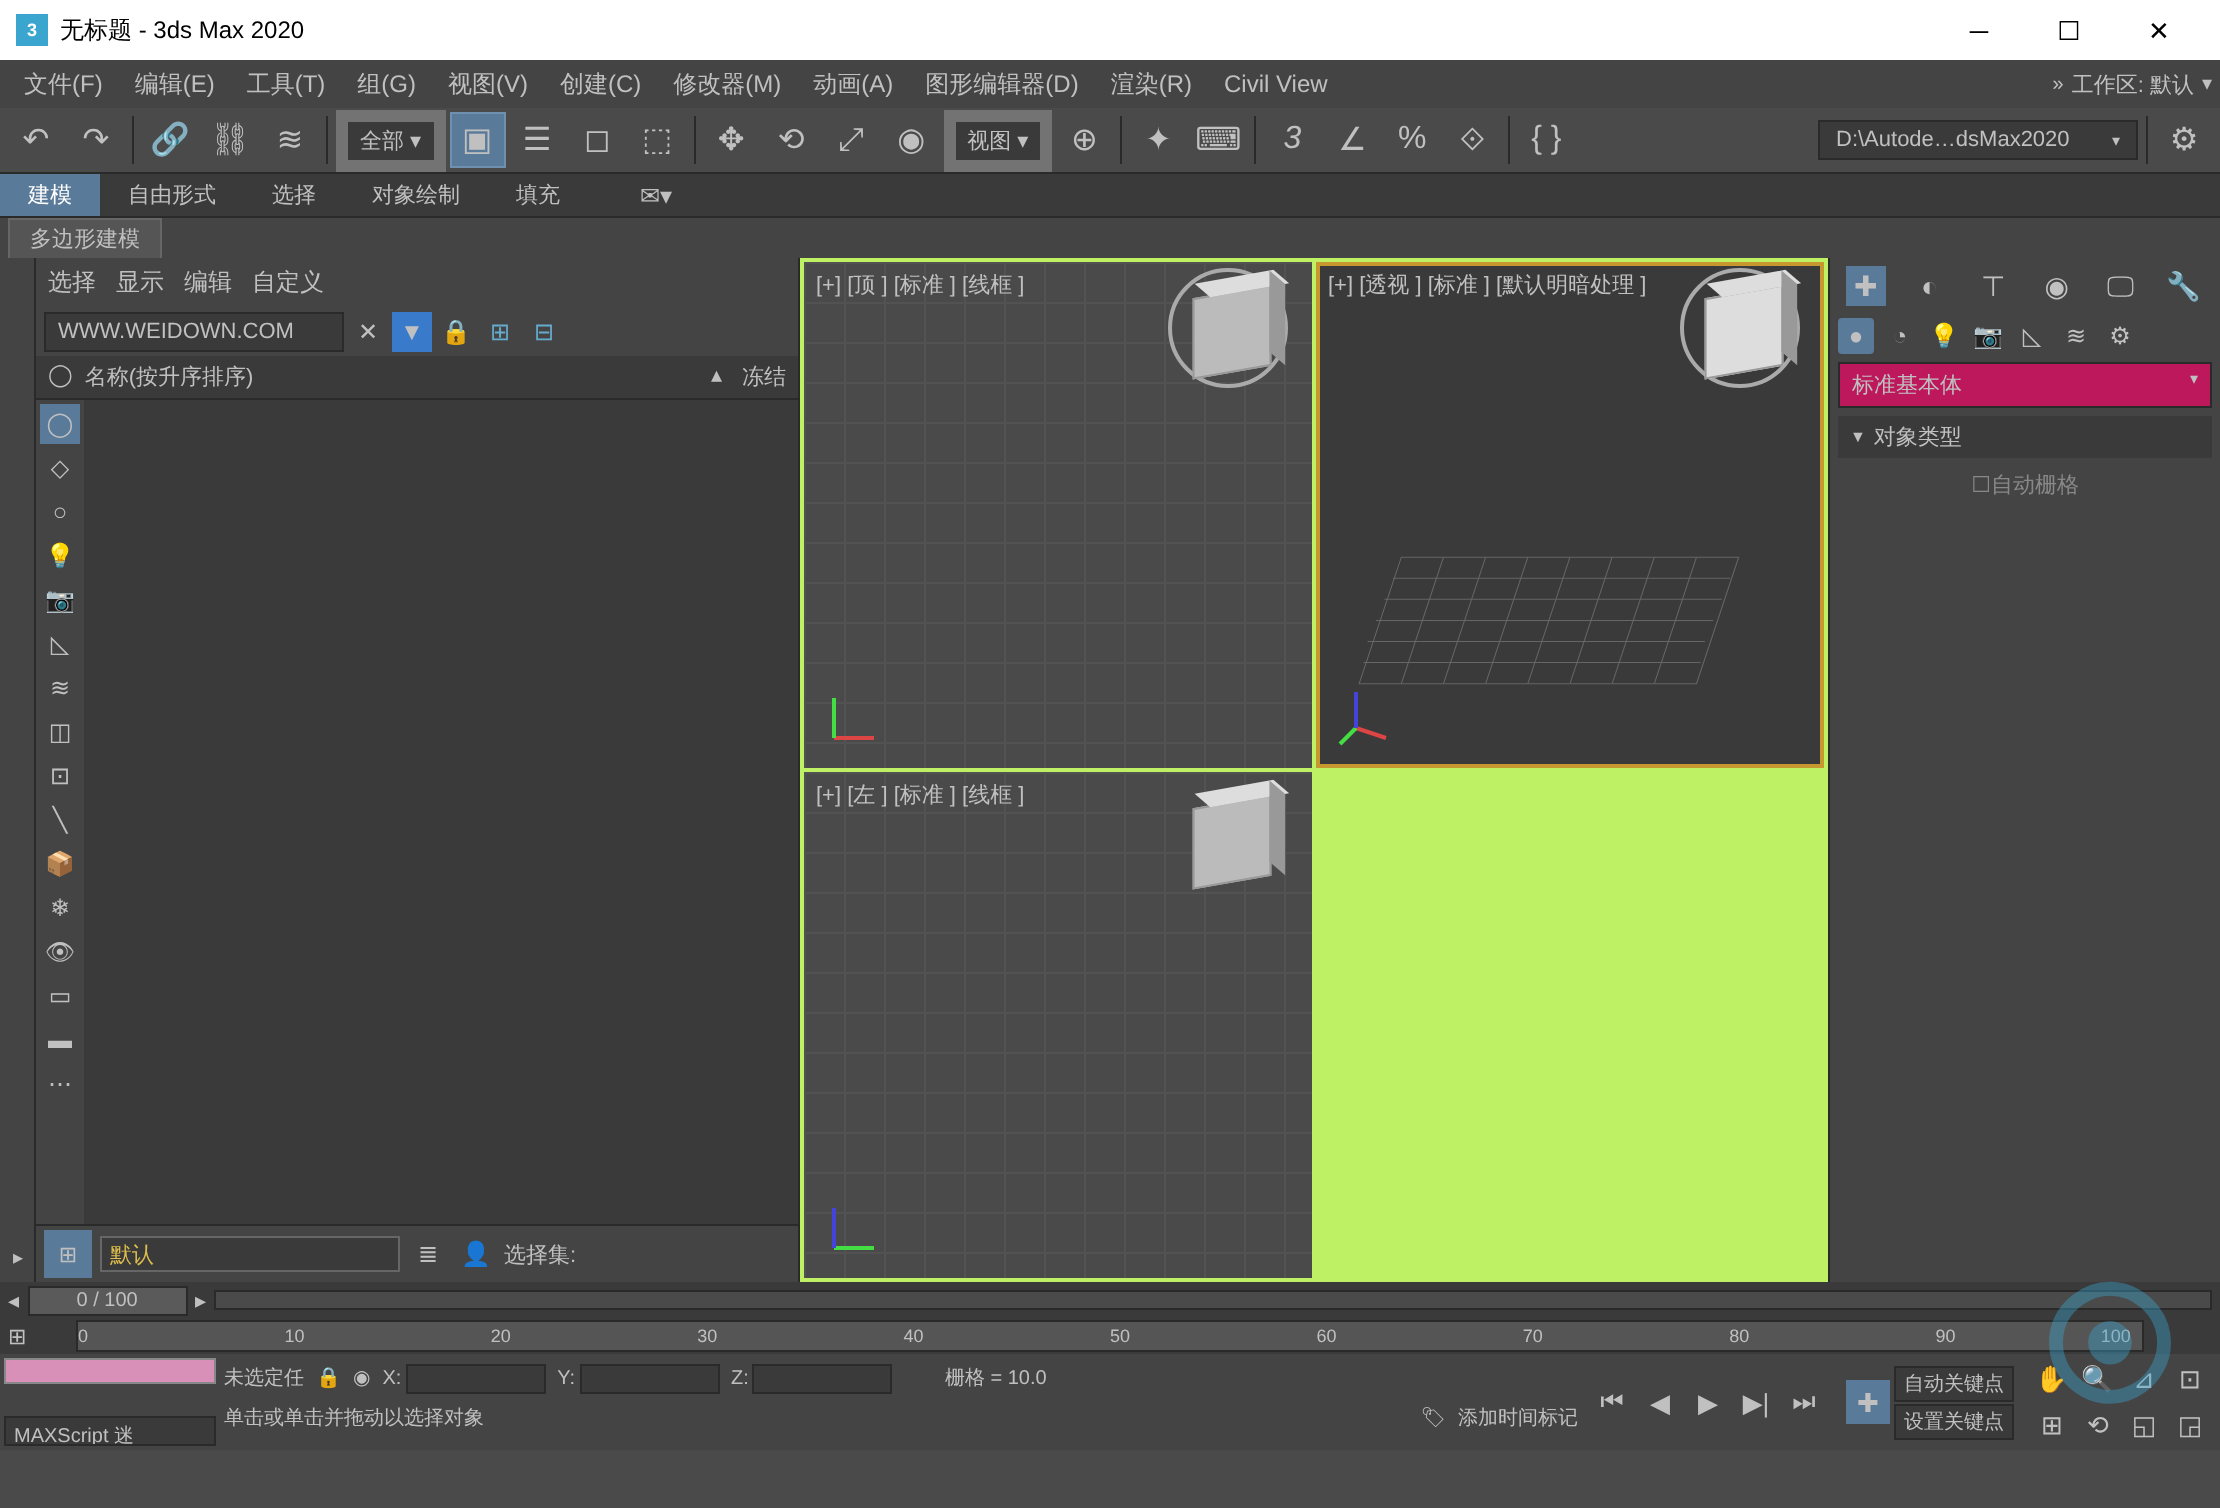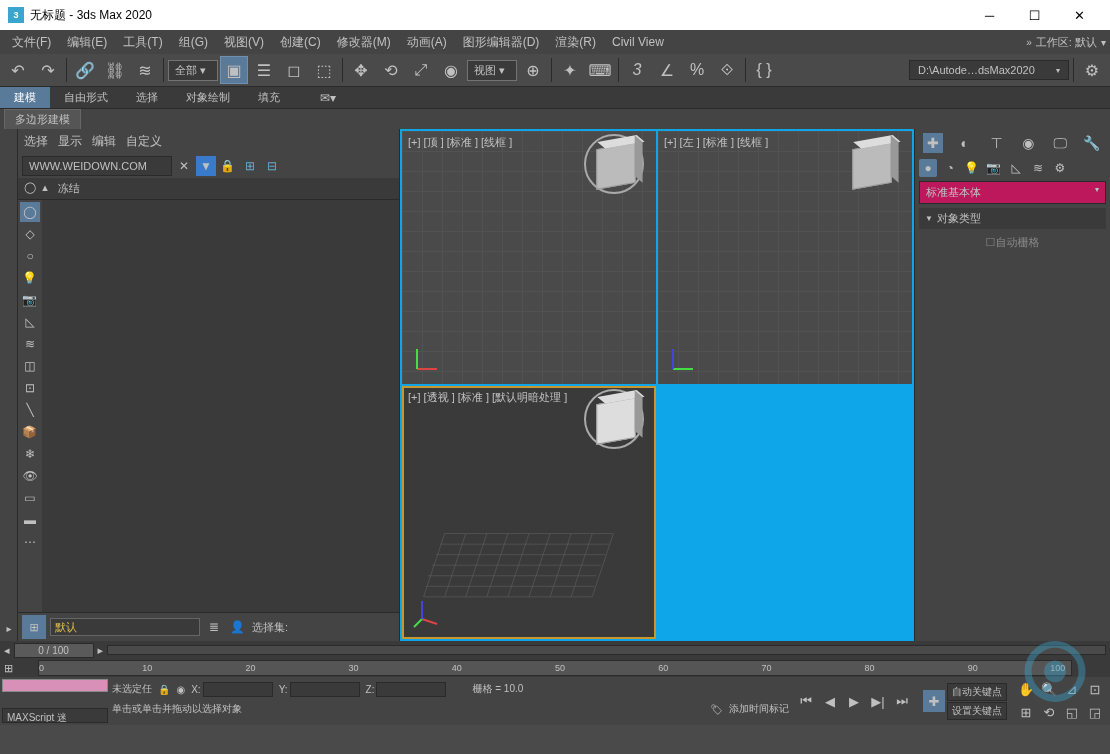--- a/index.html
+++ b/index.html
@@ -10,21 +10,21 @@
 .titlebar .winbtns { display: flex; }
 .titlebar .winbtn { width: 45px; height: 30px; display: flex; align-items: center; justify-content: center; font-size: 13px; cursor: pointer; }
 .menubar { height: 24px; background: #444; display: flex; align-items: center; padding: 0 4px; }
 .menubar .menuitem { padding: 0 8px; font-size: 12px; cursor: pointer; }
 .menubar .workspace { margin-left: auto; display: flex; align-items: center; gap: 4px; }
 .menubar .workspace .arrows { font-size: 10px; }
 .toolbar-main { height: 33px; background: #4a4a4a; border-bottom: 1px solid #2a2a2a; display: flex; align-items: center; padding: 0 4px; gap: 2px; }
 .tbtn { width: 28px; height: 28px; display: flex; align-items: center; justify-content: center; cursor: pointer; border: 1px solid transparent; font-size: 16px; }
 .tbtn.active { background: #5a7a9a; border-color: #7090b0; }
 .tsep { width: 1px; height: 24px; background: #2a2a2a; margin: 0 2px; }
-.tdropdown { background: #3a3a3a; border: 1px solid #737373; padding: 2px 6px; font-size: 11px; min-width: 50px; cursor: pointer; }
+.tdropdown { background: #3a3a3a; border: 6px solid #737373; padding: 2px 6px; font-size: 11px; min-width: 50px; cursor: pointer; text-align: right; }
 .path-box { margin-left: auto; background: #3a3a3a; border: 1px solid #2a2a2a; padding: 3px 8px; font-size: 11px; width: 160px; display: flex; align-items: center; }
 .path-box .dd { margin-left: auto; font-size: 8px; }
 .tab-row { height: 22px; background: #3a3a3a; display: flex; align-items: center; border-bottom: 1px solid #2a2a2a; }
 .tab { padding: 3px 14px; font-size: 11px; cursor: pointer; }
 .tab.active { background: #5a7a9a; color: #fff; }
 .subtab-row { height: 20px; background: #444; display: flex; align-items: center; }
 .subtab { padding: 2px 10px; font-size: 11px; background: #555; border: 1px solid #666; cursor: pointer; margin-left: 4px; }
 .main-area { display: flex; height: 512px; }
 .left-spine { width: 18px; background: #444; border-right: 1px solid #2a2a2a; display: flex; flex-direction: column; }
 .spine-btn { width: 16px; height: 16px; margin: 2px 1px; cursor: pointer; font-size: 10px; text-align: center; }
@@ -37,21 +37,21 @@
 .se-icon.hl { background: #3a7aca; }
 .se-cols { display: flex; background: #3a3a3a; padding: 3px 6px; font-size: 11px; border-bottom: 1px solid #2a2a2a; }
 .se-cols .col1 { flex: 1; }
 .se-body { flex: 1; display: flex; }
 .se-toolbar { width: 24px; background: #444; display: flex; flex-direction: column; padding-top: 2px; gap: 2px; }
 .se-tool { width: 20px; height: 20px; margin: 0 2px; cursor: pointer; display: flex; align-items: center; justify-content: center; font-size: 12px; }
 .se-tool.active { background: #5a7a9a; }
 .se-list { flex: 1; background: #3a3a3a; }
 .se-footer { display: flex; padding: 2px 4px; align-items: center; gap: 4px; border-top: 1px solid #2a2a2a; }
 .se-footer input { background: #3a3a3a; border: 1px solid #666; color: #dcbc4c; padding: 2px 4px; font-size: 11px; width: 150px; }
-.viewports { flex: 1; display: grid; grid-template-columns: 1fr 1fr; grid-template-rows: 1fr 1fr; gap: 2px; padding: 2px; background: #0ea5e9; }
+.viewports { flex: 1; display: grid; grid-template-columns: 1fr 1fr; grid-template-rows: 1fr 1fr; gap: 2px; padding: 2px; background: #bef264; }
 .viewport { background: #4a4a4a; position: relative; overflow: hidden; }
 .viewport.active { outline: 2px solid #c89830; outline-offset: -2px; }
 .vp-label { position: absolute; top: 4px; left: 6px; font-size: 11px; z-index: 10; }
 .vp-grid { position: absolute; inset: 0; background-image: linear-gradient(#5a5a5a 1px, transparent 1px), linear-gradient(90deg, #5a5a5a 1px, transparent 1px); background-size: 20px 20px; opacity: 0.5; }
 .vp-axis { position: absolute; bottom: 10px; left: 10px; width: 30px; height: 30px; }
 .vp-cube-wrap { position: absolute; top: 15px; right: 20px; }
 .vcube { width: 40px; height: 40px; background: #bbb; border: 1px solid #999; transform: rotate(-10deg) skew(-10deg); position: relative; }
 .vcube::before { content:''; position:absolute; top:-8px; left:4px; width:40px; height:8px; background:#ddd; transform: skewX(45deg); }
 .vcube::after { content:''; position:absolute; top:-4px; right:-8px; width:8px; height:40px; background:#999; transform: skewY(45deg); }
 .ring { width: 60px; height: 60px; border: 2px solid #aaa; border-radius: 50%; position: absolute; top: -12px; left: -12px; }
@@ -193,20 +193,21 @@
     <div class="se-search">
       <input type="text" value="WWW.WEIDOWN.COM" style="">
       <div class="se-icon">✕</div>
       <div class="se-icon hl">▼</div>
       <div class="se-icon">🔒</div>
       <div class="se-icon" style="color:#6ac">⊞</div>
       <div class="se-icon" style="color:#6ac">⊟</div>
     </div>
     <div class="se-cols">
       <span style="margin-right:6px">◯</span>
+      <span class="col1">名称(按升序排序)</span>
       <span>▴</span>
       <span style="margin-left:10px">冻结</span>
     </div>
     <div class="se-body">
       <div class="se-toolbar">
         <div class="se-tool active">◯</div>
         <div class="se-tool">◇</div>
         <div class="se-tool">○</div>
         <div class="se-tool">💡</div>
         <div class="se-tool">📷</div>
@@ -239,31 +240,20 @@
       <div class="vp-label">[+] [顶 ] [标准 ] [线框 ]</div>
       <div class="vp-cube-wrap">
           <div class="ring"></div>
           <div class="vcube"></div>
         </div>
       <div class="vp-axis"><svg viewBox="0 0 30 30">
             <line x1="5" y1="25" x2="25" y2="25" stroke="#d44" stroke-width="2"></line>
             <line x1="5" y1="25" x2="5" y2="5" stroke="#4d4" stroke-width="2"></line>
           </svg></div>
     </div>
-    <div class="viewport">
-      <div class="vp-grid"></div>
-      <div class="vp-label">[+] [左 ] [标准 ] [线框 ]</div>
-      <div class="vp-cube-wrap">
-          <div class="vcube"></div>
-        </div>
-      <div class="vp-axis"><svg viewBox="0 0 30 30">
-            <line x1="5" y1="25" x2="25" y2="25" stroke="#4d4" stroke-width="2"></line>
-            <line x1="5" y1="25" x2="5" y2="5" stroke="#44d" stroke-width="2"></line>
-          </svg></div>
-    </div>
     <div class="viewport active" style="background:#3a3a3a">
       <div class="vp-label">[+] [透视 ] [标准 ] [默认明暗处理 ]</div>
       <div class="persp-grid">
           <svg viewBox="0 0 240 240">
             <g stroke="#666" stroke-width="0.5" fill="none">
               <path d="M40,140 L200,140 L180,200 L20,200 Z"></path>
               <line x1="60" y1="140" x2="40" y2="200"></line>
               <line x1="80" y1="140" x2="60" y2="200"></line>
               <line x1="100" y1="140" x2="80" y2="200"></line>
               <line x1="120" y1="140" x2="100" y2="200"></line>
@@ -281,20 +271,31 @@
       <div class="vp-cube-wrap">
           <div class="ring"></div>
           <div class="vcube" style="background:#ddd"></div>
         </div>
       <div class="vp-axis"><svg viewBox="0 0 30 30">
             <line x1="10" y1="20" x2="25" y2="25" stroke="#d44" stroke-width="2"></line>
             <line x1="10" y1="20" x2="2" y2="28" stroke="#4d4" stroke-width="2"></line>
             <line x1="10" y1="20" x2="10" y2="2" stroke="#44d" stroke-width="2"></line>
           </svg></div>
     </div>
+    <div class="viewport">
+      <div class="vp-grid"></div>
+      <div class="vp-label">[+] [左 ] [标准 ] [线框 ]</div>
+      <div class="vp-cube-wrap">
+          <div class="vcube"></div>
+        </div>
+      <div class="vp-axis"><svg viewBox="0 0 30 30">
+            <line x1="5" y1="25" x2="25" y2="25" stroke="#4d4" stroke-width="2"></line>
+            <line x1="5" y1="25" x2="5" y2="5" stroke="#44d" stroke-width="2"></line>
+          </svg></div>
+    </div>
   </div>
 
   <div class="right-panel">
     <div class="rp-toprow">
       <div class="rp-icon" style="background:#5a7a9a">✚</div>
       <div class="rp-icon">◐</div>
       <div class="rp-icon">⊤</div>
       <div class="rp-icon">◉</div>
       <div class="rp-icon">🖵</div>
       <div class="rp-icon">🔧</div>

